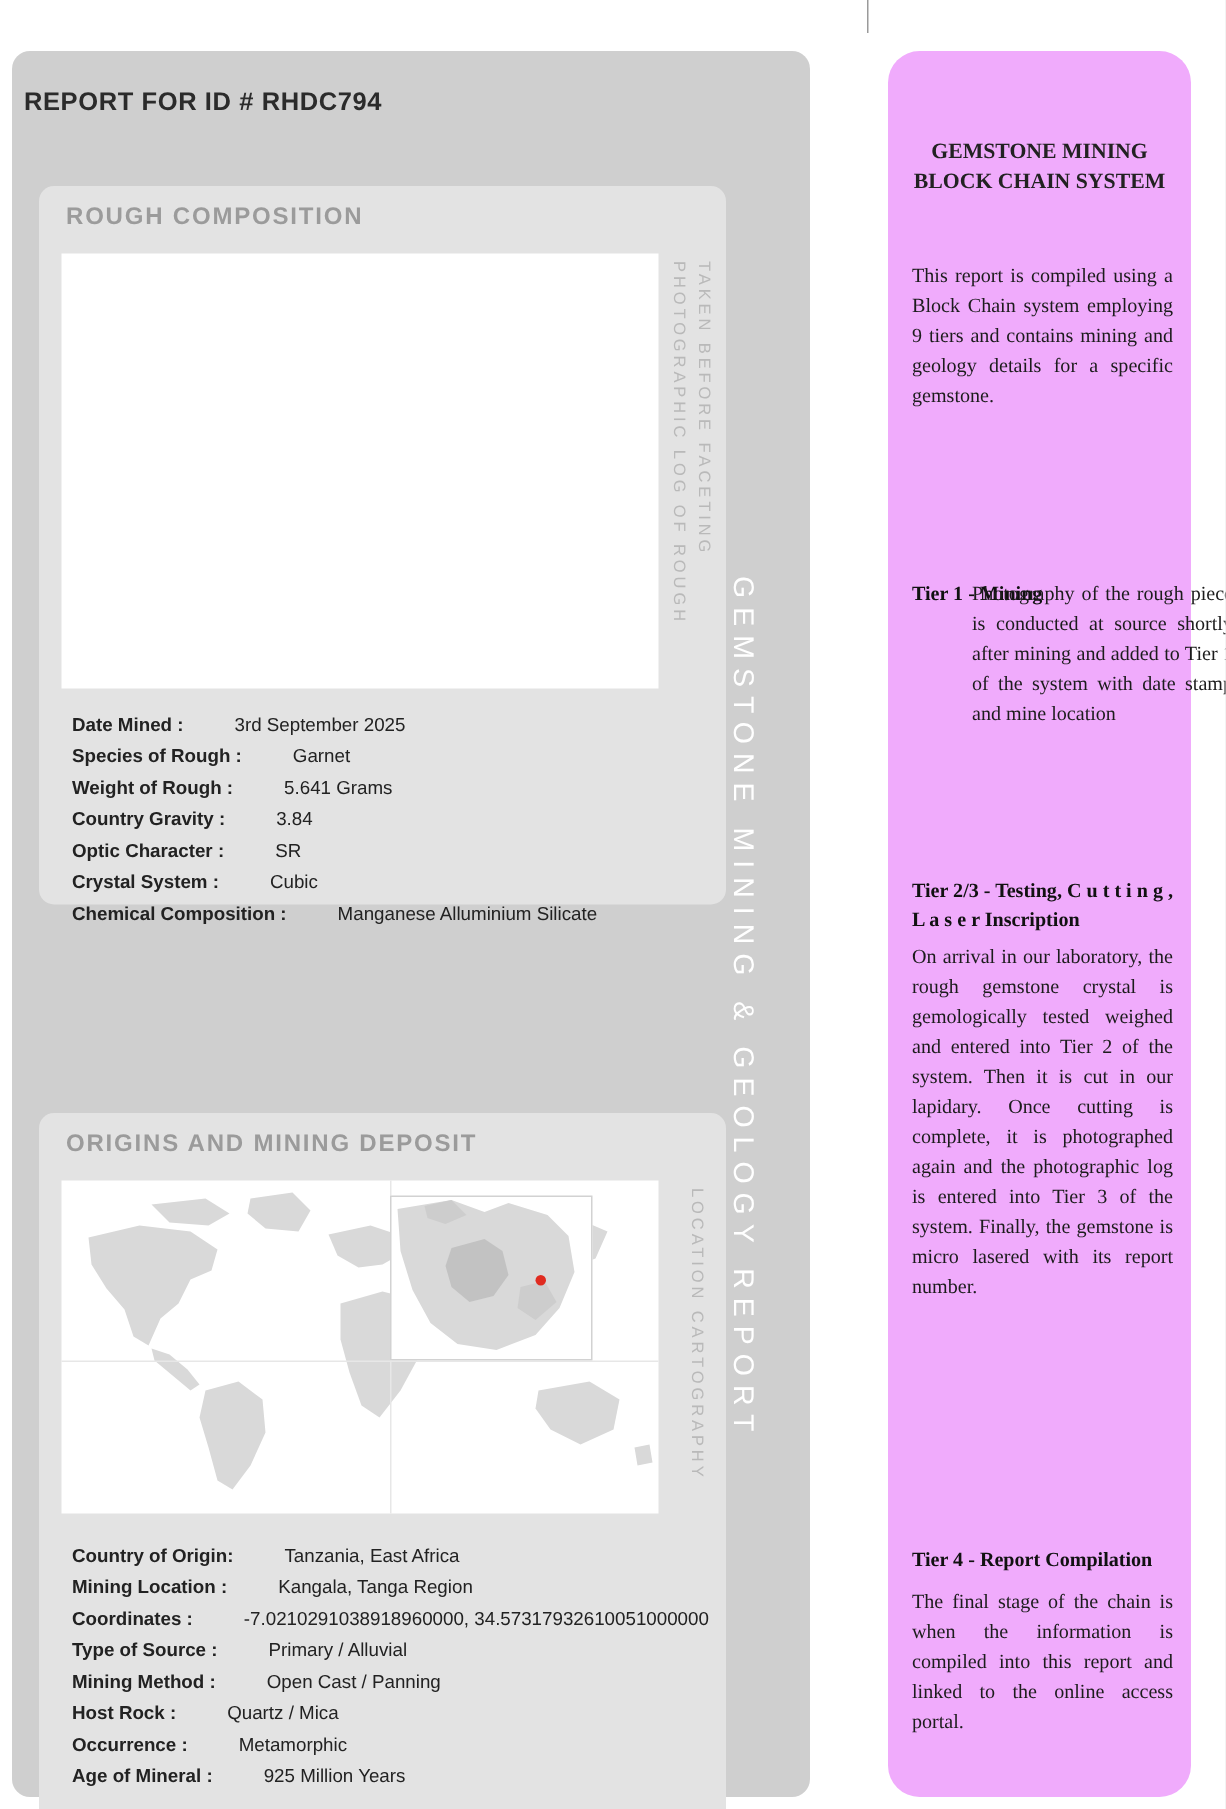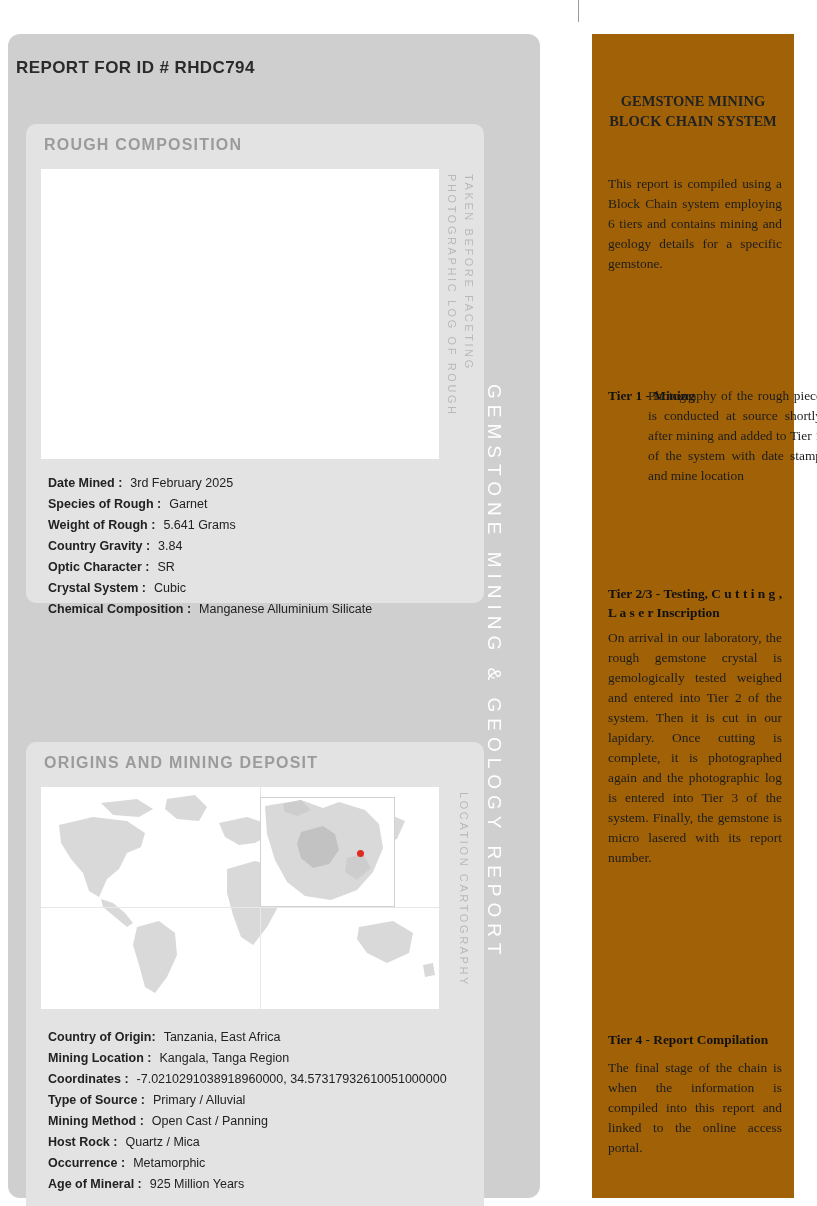--- a/index.html
+++ b/index.html
@@ -106,38 +106,40 @@
   }
   #rough-data   { top: 352px; }
   #origins-data { top: 288px; }
 
   .data-row {
     display: flex;
     align-items: baseline;
     margin-bottom: 7px;
     font-size: 12.5px;
     color: #222222;
+    gap: 26px;
   }
   .data-label {
     font-weight: bold;
     white-space: nowrap;
   }
   .data-value {
     margin-left: 8px;
     white-space: nowrap;
   }
 
   
   #right-panel {
     position: absolute;
     left: 592px;
     top: 34px;
     width: 202px;
     height: 1164px;
-    background: #a16207;
+    background: #f0abfc;
+    border-radius: 21px;
   }
   #right-title {
     position: absolute;
     left: 16px;
     top: 57px;
     width: 170px;
     text-align: center;
     font-family: "Liberation Serif", serif;
     font-weight: bold;
     font-size: 14.5px;
@@ -227,21 +229,21 @@
     <div class="section-header">ROUGH COMPOSITION</div>
 
     <div class="white-box" id="rough-photo-box"></div>
 
     <div class="vert-label" id="rough-vert-label">PHOTOGRAPHIC LOG OF ROUGH</div>
     <div class="vert-label" id="rough-vert-label2">TAKEN BEFORE FACETING</div>
 
     <div class="data-list" id="rough-data">
       <div class="data-row">
         <span class="data-label">Date Mined :</span>
-        <span class="data-value">3rd February 2025</span>
+        <span class="data-value">3rd September 2025</span>
       </div>
       <div class="data-row">
         <span class="data-label">Species of Rough :</span>
         <span class="data-value">Garnet</span>
       </div>
       <div class="data-row">
         <span class="data-label">Weight of Rough :</span>
         <span class="data-value">5.641 Grams</span>
       </div>
       <div class="data-row">
@@ -355,20 +357,20 @@
       <div class="data-row">
         <span class="data-label">Age of Mineral :</span>
         <span class="data-value">925 Million Years</span>
       </div>
     </div>
   </div>
 </div>
 
 <div id="right-panel">
   <div id="right-title">GEMSTONE MINING BLOCK CHAIN SYSTEM</div>
-  <div class="rp-body" id="rp-intro">This report is compiled using a Block Chain system employing 6 tiers and contains mining and geology details for a specific gemstone.</div>
+  <div class="rp-body" id="rp-intro">This report is compiled using a Block Chain system employing 9 tiers and contains mining and geology details for a specific gemstone.</div>
   <div class="rp-head" id="rp-h1">Tier 1 - Mining</div>
   <div class="rp-body" id="rp-p1">Photography of the rough piece is conducted at source shortly after mining and added to Tier 1 of the system with date stamp and mine location</div>
   <div class="rp-head" id="rp-h2">Tier 2/3 - Testing, C u t t i n g , L a s e r Inscription</div>
   <div class="rp-body" id="rp-p2">On arrival in our laboratory, the rough gemstone crystal is gemologically tested weighed and entered into Tier 2 of the system. Then it is cut in our lapidary. Once cutting is complete, it is photographed again and the photographic log is entered into Tier 3 of the system. Finally, the gemstone is micro lasered with its report number.</div>
   <div class="rp-head" id="rp-h3">Tier 4 - Report Compilation</div>
   <div class="rp-body" id="rp-p3">The final stage of the chain is when the information is compiled into this report and linked to the online access portal.</div>
 </div>
 
 </body></html>

